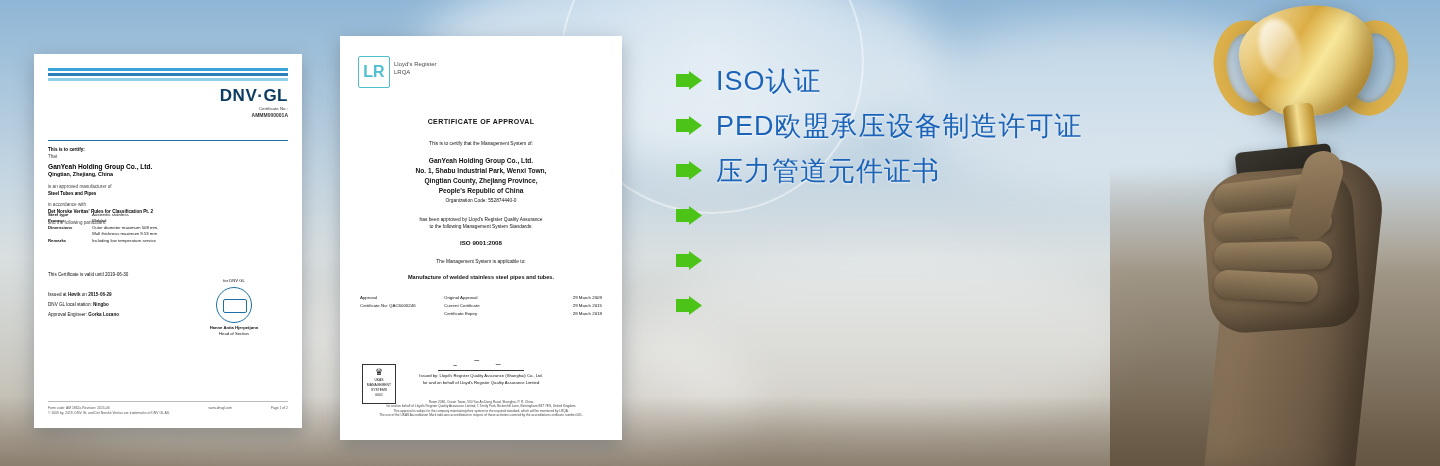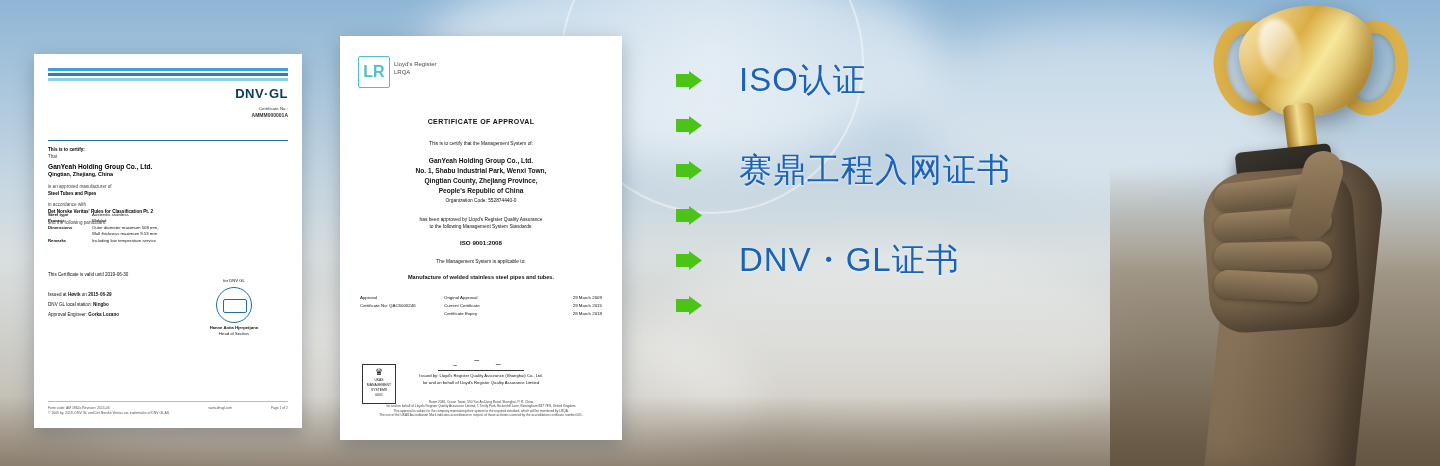--- a/index.html
+++ b/index.html
@@ -150,21 +150,21 @@
 
   .cert-inner { position: absolute; inset: 0; padding: 2px; }
 
   
   .dnv-bars { position: absolute; left: 14px; top: 14px; right: 14px; }
   .dnv-bars div { height: 3px; margin-bottom: 2px; background: #3aa3d8; }
   .dnv-bars div:nth-child(2) { background: #2c7fb8; }
   .dnv-bars div:nth-child(3) { background: #8fcfe8; }
   .dnv-logo {
     position: absolute; right: 14px; top: 32px;
-    font-size: 13px; font-weight: bold; color: #0b3c61; letter-spacing: 0.5px;
+    font-size: 17px; font-weight: bold; color: #0b3c61; letter-spacing: 0.5px;
   }
   .dnv-title {
     position: absolute; left: 14px; top: 56px; width: 200px;
     color: #1d6fa5; font-size: 9.5px; font-weight: bold; line-height: 12px;
     letter-spacing: 0.3px;
   }
   .dnv-certno {
     position: absolute; right: 14px; top: 52px; width: 96px; text-align: right;
     font-size: 4.4px; color: #333; line-height: 6px;
   }
@@ -257,26 +257,25 @@
     height: 45px;
   }
   .arrow {
     width: 26px; height: 19px;
     margin-right: 14px;
     flex: 0 0 auto;
     position: relative;
   }
   .arrow svg { display: block; }
   .list-label {
-    font-size: 33px;
+    font-size: 27px;
     color: #1a63b8;
     letter-spacing: 1px;
     white-space: nowrap;
     text-shadow: 0 1px 2px rgba(255,255,255,0.7);
-    margin-left: 23px;
   }
 </style>
 </head>
 <body>
 
 <div class="banner">
 
   <div class="sunring"></div>
   <div class="cloud c1"></div>
   <div class="cloud c2"></div>
@@ -447,48 +446,48 @@
       </span>
       <span class="list-label">ISO认证</span>
     </div>
 
     <div class="list-item">
       <span class="arrow">
         <svg width="26" height="19" viewBox="0 0 26 19">
             <polygon points="0,3 13,3 13,0 26,9.5 13,19 13,16 0,16" fill="#4cc417"></polygon>
           </svg>
       </span>
+      <span class="list-label">PED欧盟承压设备制造许可证</span>
     </div>
 
 
     <div class="list-item">
       <span class="arrow">
         <svg width="26" height="19" viewBox="0 0 26 19">
             <polygon points="0,3 13,3 13,0 26,9.5 13,19 13,16 0,16" fill="#4cc417"></polygon>
           </svg>
       </span>
-      <span class="list-label">赛鼎工程入网证书</span>
+      <span class="list-label">压力管道元件证书</span>
     </div>
 
     <div class="list-item">
       <span class="arrow">
         <svg width="26" height="19" viewBox="0 0 26 19">
             <polygon points="0,3 13,3 13,0 26,9.5 13,19 13,16 0,16" fill="#4cc417"></polygon>
           </svg>
       </span>
     </div>
 
 
     <div class="list-item">
       <span class="arrow">
         <svg width="26" height="19" viewBox="0 0 26 19">
             <polygon points="0,3 13,3 13,0 26,9.5 13,19 13,16 0,16" fill="#4cc417"></polygon>
           </svg>
       </span>
-      <span class="list-label">DNV・GL证书</span>
     </div>
 
     <div class="list-item">
       <span class="arrow">
         <svg width="26" height="19" viewBox="0 0 26 19">
             <polygon points="0,3 13,3 13,0 26,9.5 13,19 13,16 0,16" fill="#4cc417"></polygon>
           </svg>
       </span>
     </div>
 

